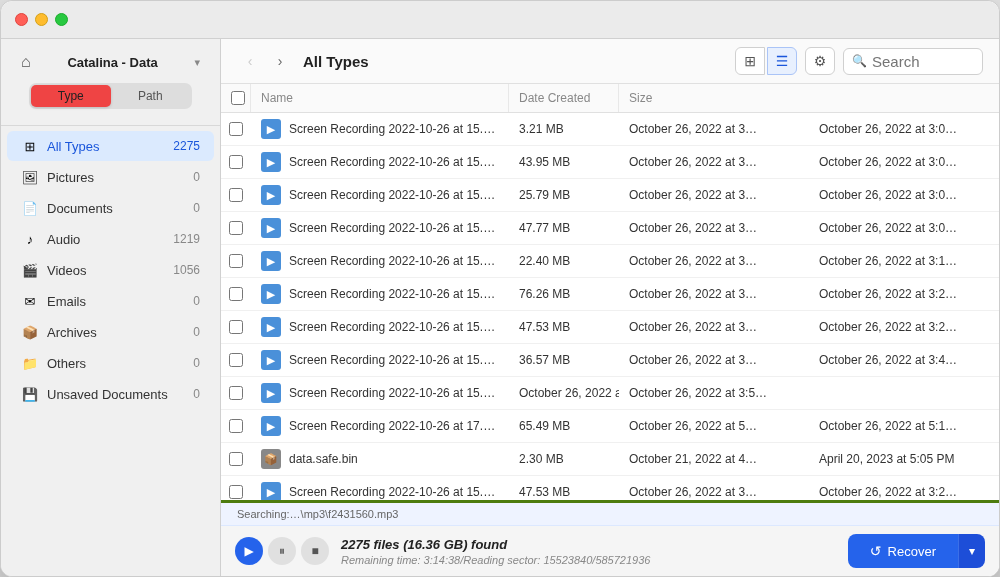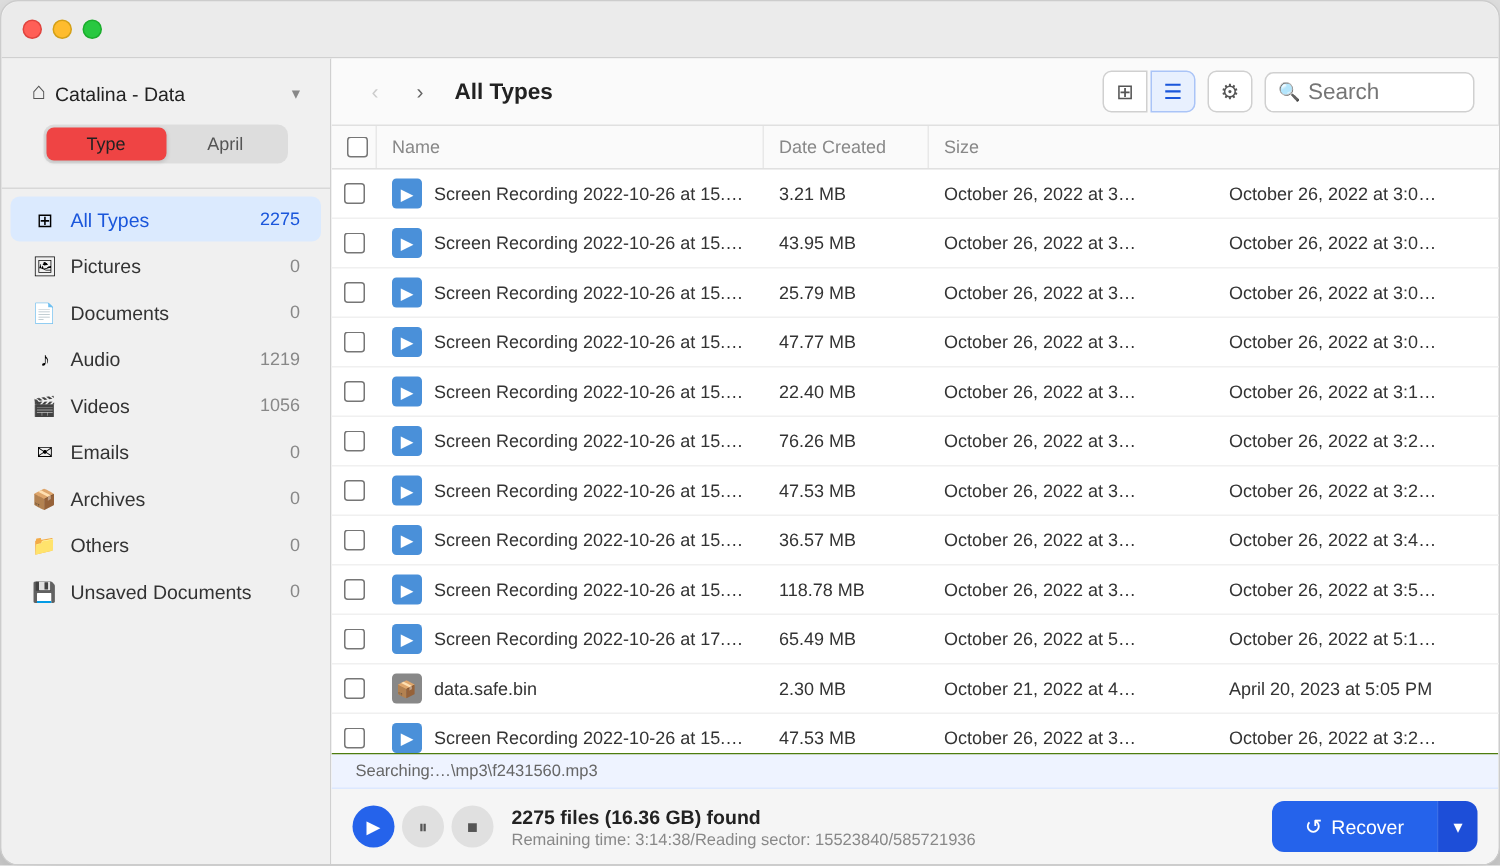--- a/index.html
+++ b/index.html
@@ -72,23 +72,24 @@
       display: flex;
       align-items: center;
       gap: 6px;
       cursor: pointer;
       padding: 4px 6px;
       border-radius: 6px;
     }
     .drive-icon { font-size: 16px; color: #555; }
     .drive-label {
       font-size: 13px;
-      font-weight: 400;
+      font-weight: 700;
       color: #222;
       flex: 1;
+      text-align: center;
     }
     .drive-chevron { color: #888; font-size: 11px; }
 
     .tab-switcher {
       display: flex;
       margin: 8px 14px;
       background: #ddd;
       border-radius: 7px;
       padding: 2px;
     }
@@ -289,21 +290,21 @@
       cursor: pointer;
       flex-shrink: 0;
     }
     .td-checkbox {
       justify-content: center;
     }
 
     
     .status-bar {
       background: #f5f5f5;
-      border-top: 1px solid #4d7c0f;
+      border-top: 3px solid #4d7c0f;
       flex-shrink: 0;
     }
     .search-status {
       padding: 5px 16px;
       font-size: 11px;
       color: #666;
       background: #eef3ff;
       border-bottom: 1px solid #dce8ff;
     }
     .recovery-bar {
@@ -323,20 +324,21 @@
       border: none;
       cursor: pointer;
       display: flex; align-items: center; justify-content: center;
       font-size: 12px;
     }
     .ctrl-play { background: #2563eb; color: white; }
     .ctrl-pause { background: #e0e0e0; color: #555; }
     .ctrl-stop { background: #e0e0e0; color: #555; }
     .status-text {
       flex: 1;
+      font-style: italic;
     }
     .status-main {
       font-size: 13px;
       font-weight: 600;
       color: #222;
     }
     .status-sub {
       font-size: 11px;
       color: #888;
       margin-top: 2px;
@@ -388,21 +390,21 @@
 
     <div class="sidebar">
       <div class="sidebar-header">
         <div class="drive-selector">
           <span class="drive-icon">⌂</span>
           <span class="drive-label">Catalina - Data</span>
           <span class="drive-chevron">▾</span>
         </div>
         <div class="tab-switcher">
           <div class="tab-btn active">Type</div>
-          <div class="tab-btn">April</div>
+          <div class="tab-btn">Path</div>
         </div>
       </div>
       <div class="sidebar-nav">
 
       <div class="nav-item active">
     <span class="nav-icon">⊞</span>
     <span class="nav-label">All Types</span>
     <span class="nav-count">2275</span>
   </div>
           <div class="nav-item">
@@ -576,21 +578,20 @@
     <div class="td">October 26, 2022 at 3:4…</div>
   </div>
             <div class="table-row">
     <div class="td td-checkbox">
       <input type="checkbox" class="checkbox" style="">
     </div>
     <div class="td name-cell">
       <div class="file-icon" style="font-size:11px;">▶</div>
       <span class="file-name">Screen Recording 2022-10-26 at 15.50.20.mov</span>
     </div>
-    <div class="td">118.78 MB</div>
     <div class="td">October 26, 2022 at 3…</div>
     <div class="td">October 26, 2022 at 3:5…</div>
   </div>
             <div class="table-row">
     <div class="td td-checkbox">
       <input type="checkbox" class="checkbox" style="">
     </div>
     <div class="td name-cell">
       <div class="file-icon" style="font-size:11px;">▶</div>
       <span class="file-name">Screen Recording 2022-10-26 at 17.09.12.mov</span>

